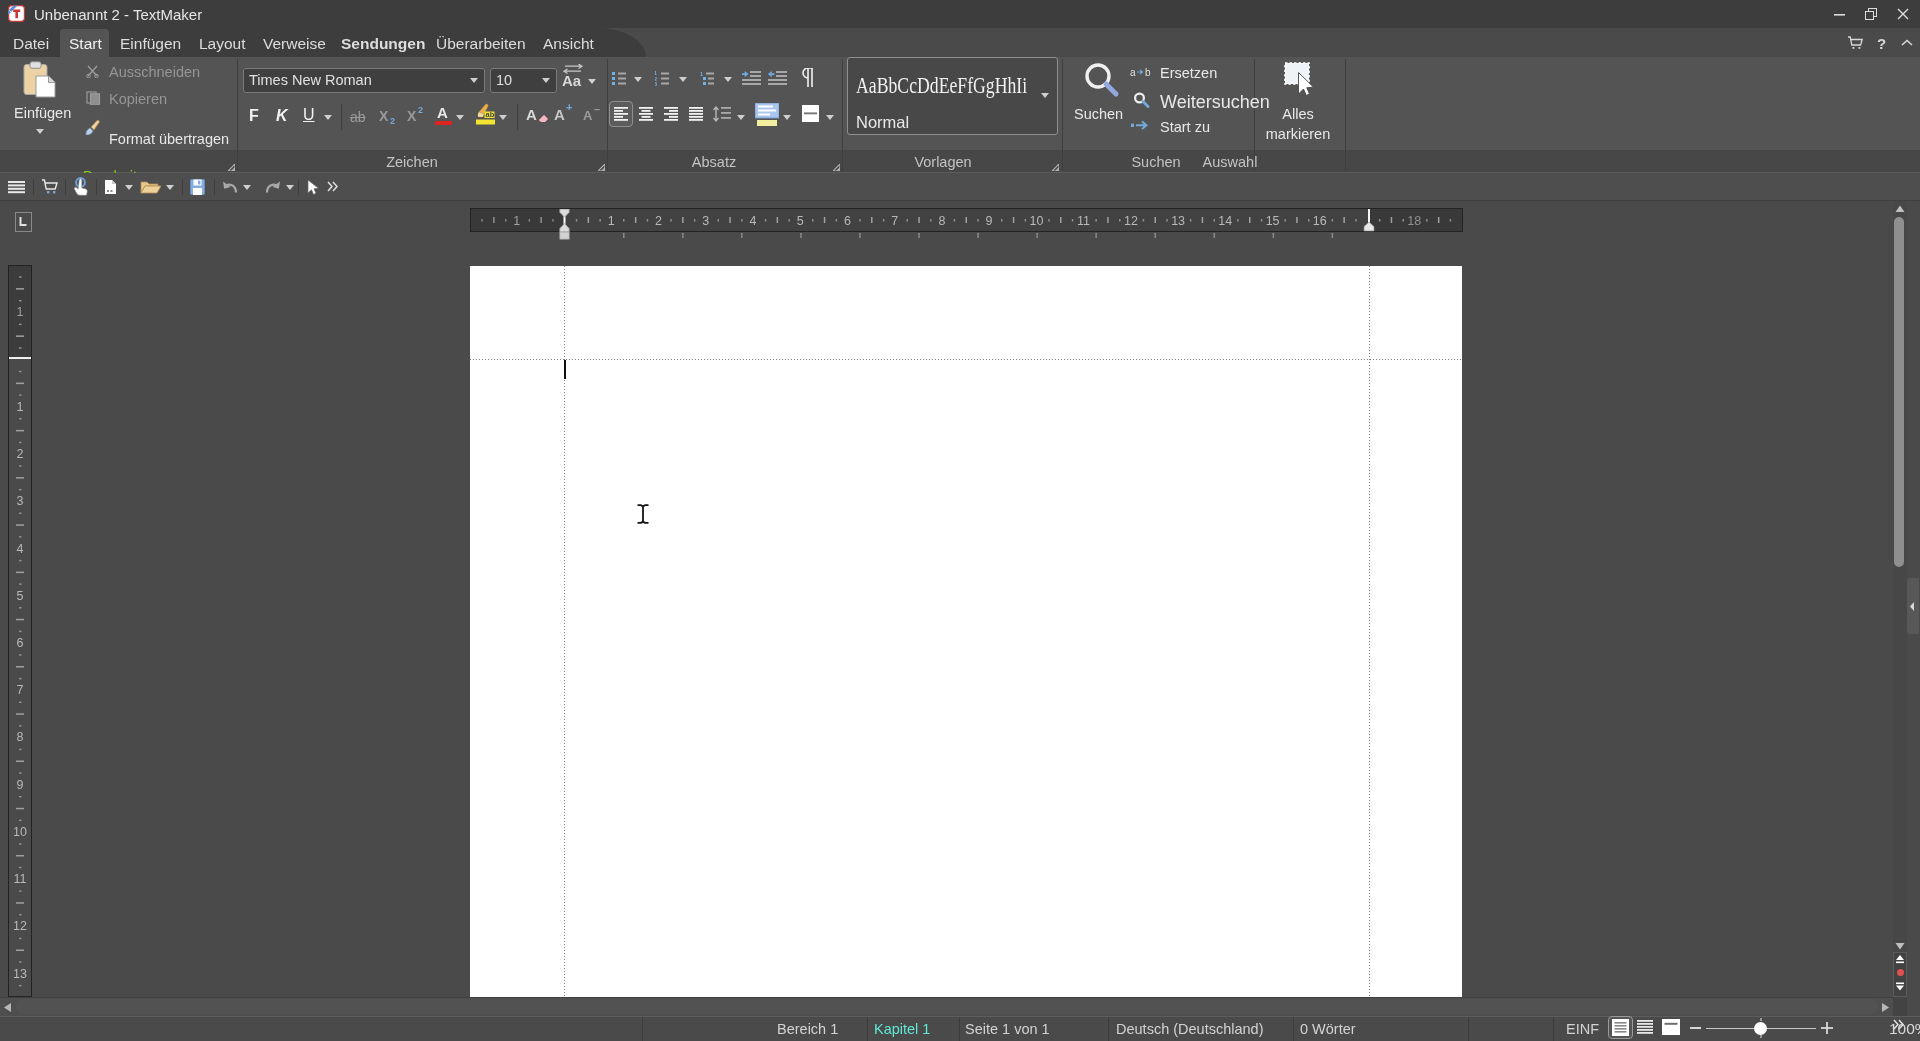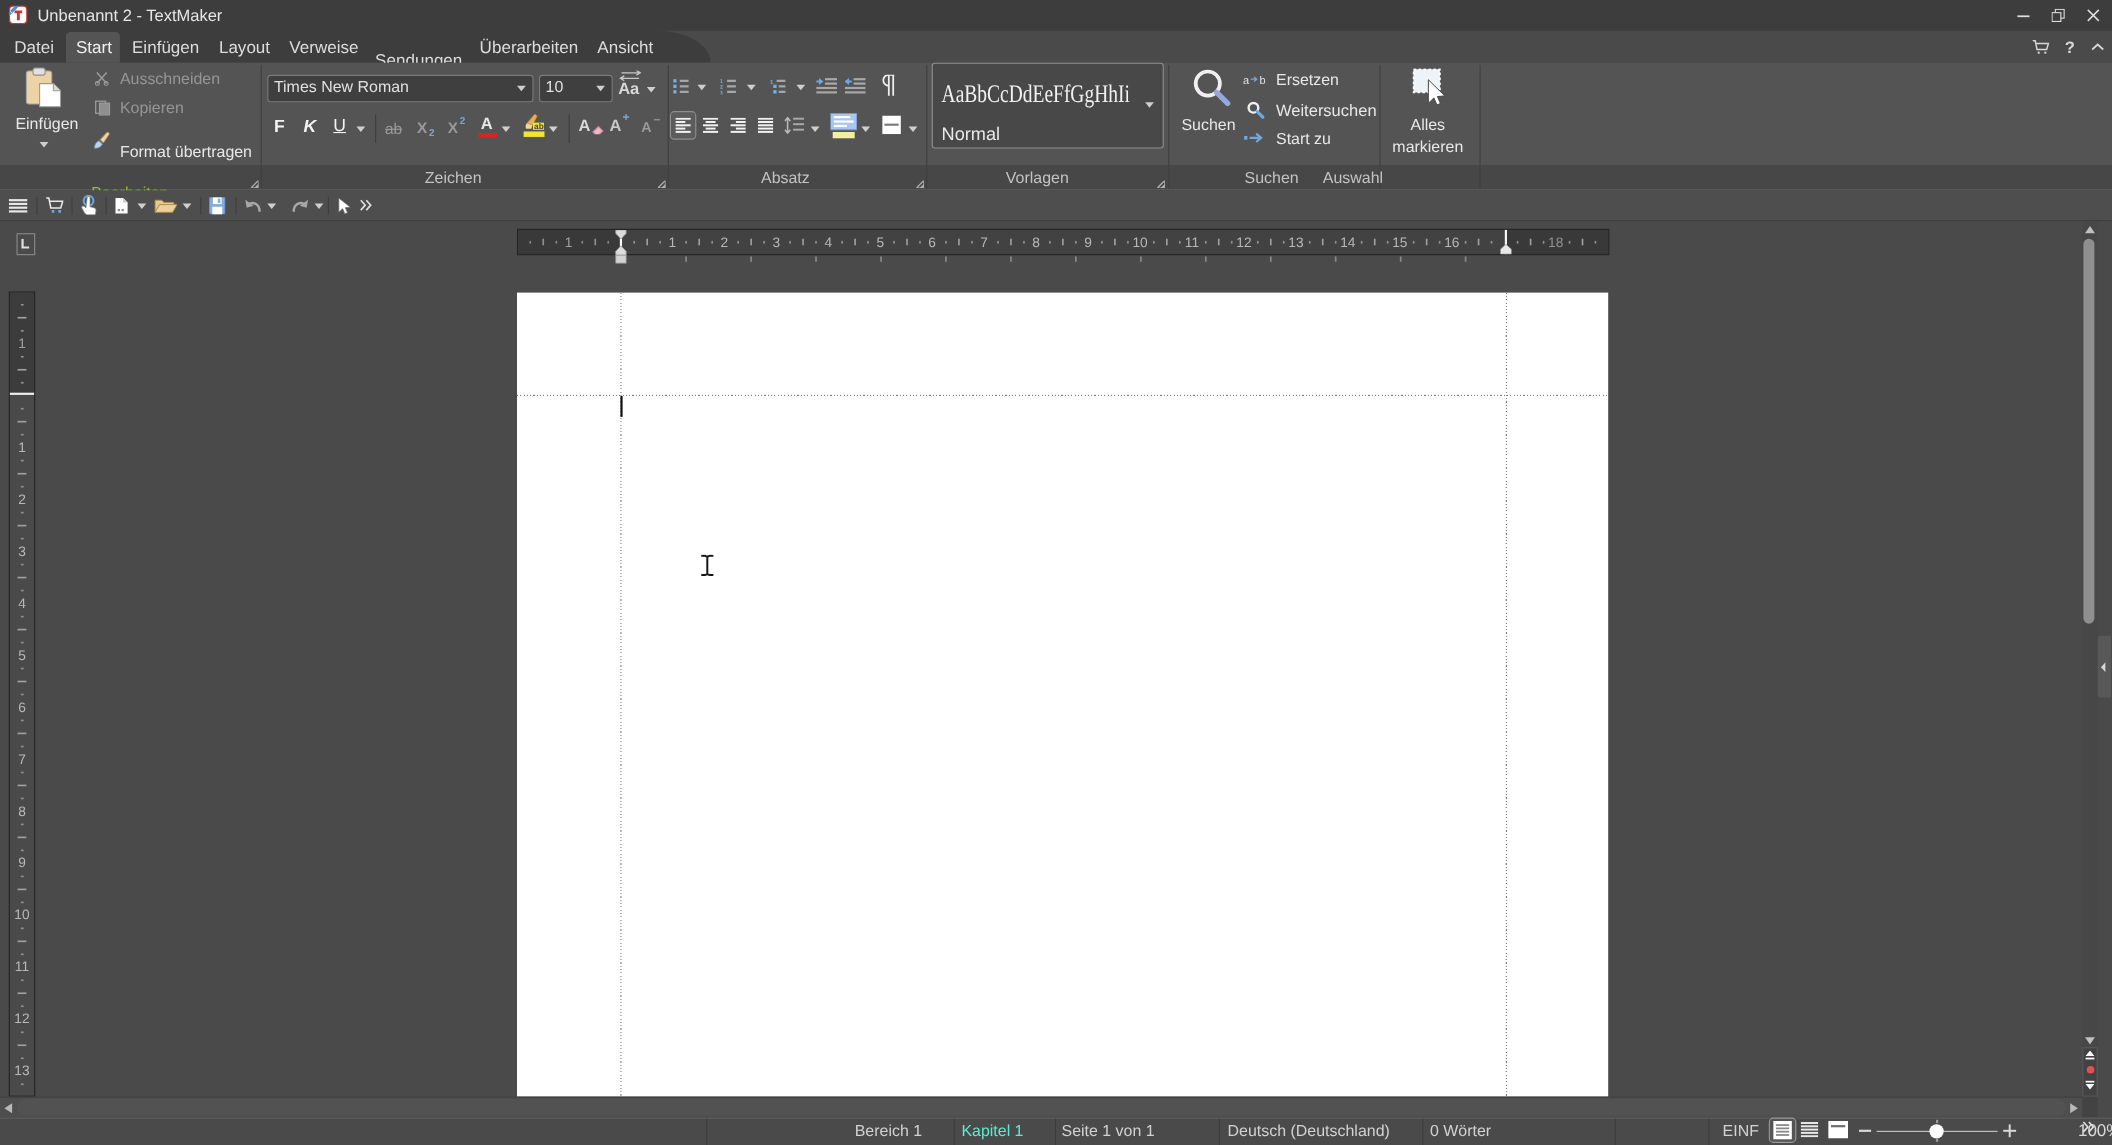--- a/index.html
+++ b/index.html
@@ -29,21 +29,21 @@
     <path d="M1 1 L11 11 M11 1 L1 11" stroke="#dcdcdc" stroke-width="1.4"></path>
   </svg>
 <div class="ab" style="left:560px;top:28px;width:1360px;height:29px;background:#4a4a4a"></div>
 <div class="ab" style="left:0;top:28px;width:646px;height:29px;background:#3d3d3d;border-top-right-radius:48px 29px"></div>
 <div class="ab" style="left:60px;top:29px;width:49px;height:28px;background:#545454;border-radius:4px 4px 0 0"></div>
 <div class="tx" style="left:13px;top:36px;font-size:15.5px;color:#dddddd;font-weight:normal;">Datei</div>
 <div class="tx" style="left:69px;top:36px;font-size:15.5px;color:#f0f0f0;font-weight:normal;">Start</div>
 <div class="tx" style="left:120px;top:36px;font-size:15.5px;color:#dddddd;font-weight:normal;">Einfügen</div>
 <div class="tx" style="left:199px;top:36px;font-size:15.5px;color:#dddddd;font-weight:normal;">Layout</div>
 <div class="tx" style="left:263px;top:36px;font-size:15.5px;color:#dddddd;font-weight:normal;">Verweise</div>
-<div class="tx" style="left:341px;top:48px;font-size:15.5px;color:#dddddd;font-weight:normal;">Sendungen</div>
+<div class="tx" style="left:341px;top:36px;font-size:15.5px;color:#dddddd;font-weight:bold;">Sendungen</div>
 <div class="tx" style="left:436px;top:36px;font-size:15.5px;color:#dddddd;font-weight:normal;">Überarbeiten</div>
 <div class="tx" style="left:543px;top:36px;font-size:15.5px;color:#dddddd;font-weight:normal;">Ansicht</div>
 <svg class="icon" style="left:1847px;top:36px;" width="17" height="14" viewBox="0 0 17 14">
     <path d="M1 1 h2.2 l1.6 8 h8.8 l1.6 -5.5 h-11" fill="none" stroke="#d8d8d8" stroke-width="1.3"></path>
     <rect x="5.5" y="11" width="1.8" height="1.8" fill="#d8d8d8"></rect>
     <rect x="11.5" y="11" width="1.8" height="1.8" fill="#d8d8d8"></rect>
   </svg>
 <div class="tx" style="left:1877px;top:36px;font-size:15px;color:#d8d8d8;font-weight:bold;">?</div>
 <svg class="icon" style="left:1901px;top:39px;" width="12" height="8" viewBox="0 0 12 8">
     <path d="M1 6 L6 1.5 L11 6" fill="none" stroke="#d8d8d8" stroke-width="1.6"></path>
@@ -251,21 +251,21 @@
 <svg class="icon" style="left:1130px;top:67px;" width="24" height="12" viewBox="0 0 24 12">
     <text x="0" y="9" font-size="10" fill="#e0e0e0">a</text>
     <text x="15" y="9" font-size="10" fill="#e0e0e0">b</text>
     <path d="M7 5 h5 M10 3 l2.5 2 -2.5 2" stroke="#74a8d8" stroke-width="1.2" fill="none"></path>
   </svg>
 <div class="tx" style="left:1160px;top:66px;font-size:14.5px;color:#e8e8e8;font-weight:normal;">Ersetzen</div>
 <svg class="icon" style="left:1133px;top:92px;" width="19" height="17" viewBox="0 0 19 17">
     <circle cx="6.5" cy="6" r="4.4" fill="none" stroke="#f0f0f0" stroke-width="2.2"></circle>
     <path d="M10 9.5 L15 14.5" stroke="#74a8d8" stroke-width="3" stroke-linecap="round"></path>
   </svg>
-<div class="tx" style="left:1160px;top:93px;font-size:15px;color:#e8e8e8;font-weight:normal;">Weitersuchen</div>
+<div class="tx" style="left:1160px;top:93px;font-size:18px;color:#e8e8e8;font-weight:normal;">Weitersuchen</div>
 <svg class="icon" style="left:1131px;top:120px;" width="22" height="11" viewBox="0 0 22 11">
     <rect x="0" y="3.6" width="3" height="3.4" fill="#74a8d8"></rect>
     <path d="M5 5.3 h9 M11 1.5 l4.5 3.8 -4.5 3.8" stroke="#74a8d8" stroke-width="2" fill="none"></path>
   </svg>
 <div class="tx" style="left:1160px;top:120px;font-size:14.5px;color:#e8e8e8;font-weight:normal;">Start zu</div>
 <svg class="icon" style="left:1284px;top:62px;" width="34" height="36" viewBox="0 0 34 36">
     <rect x="1" y="1" width="24" height="21" fill="#eef3f8" stroke="#fff" stroke-width="1.6" stroke-dasharray="2.5 2"></rect>
     <path d="M14.5 10.5 L14.5 32 L19.5 27 L22.3 33.5 L25.5 32 L22.8 25.8 L29.5 25.2 z" fill="#fff" stroke="#444" stroke-width="0.9"></path>
   </svg>
 <div class="tx" style="left:1298px;top:107px;font-size:14.5px;color:#e8e8e8;font-weight:normal;transform:translateX(-50%)">Alles</div>

